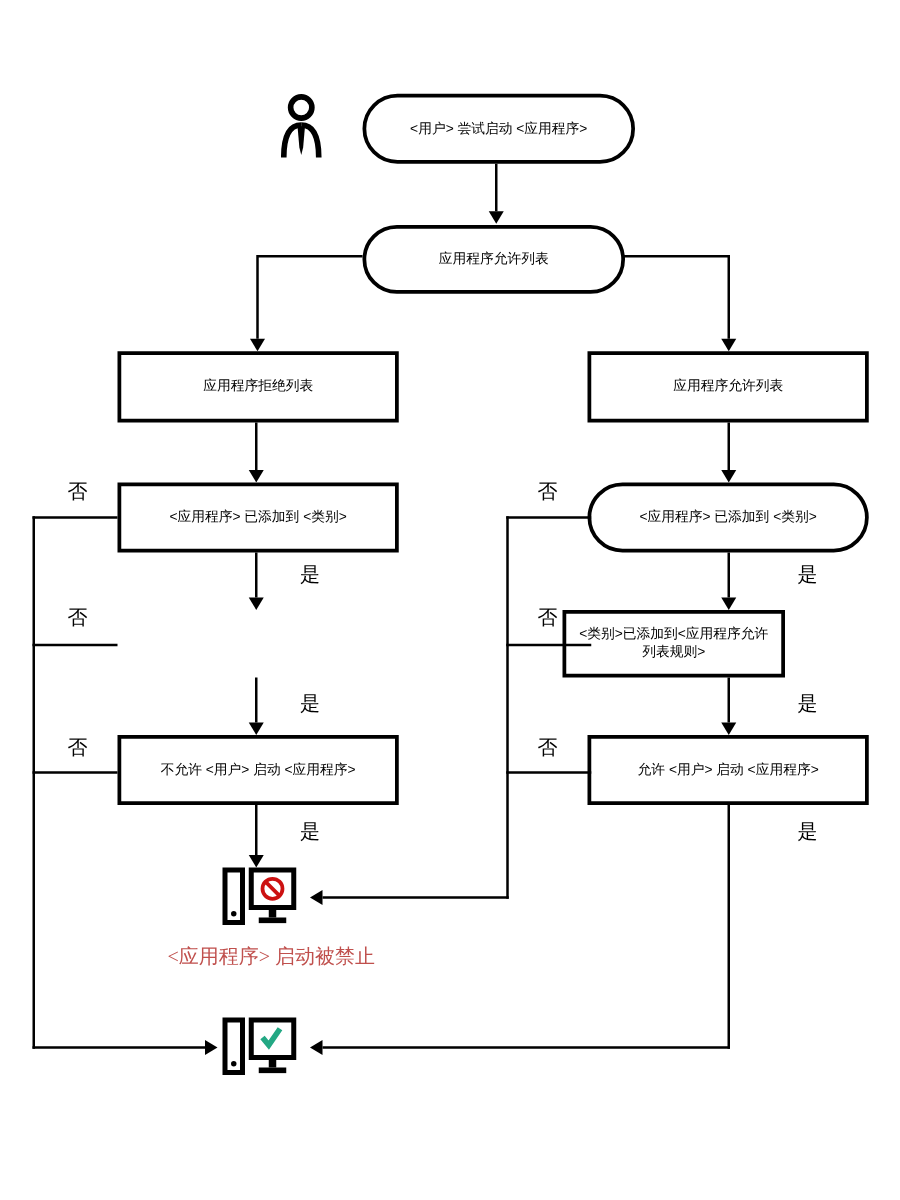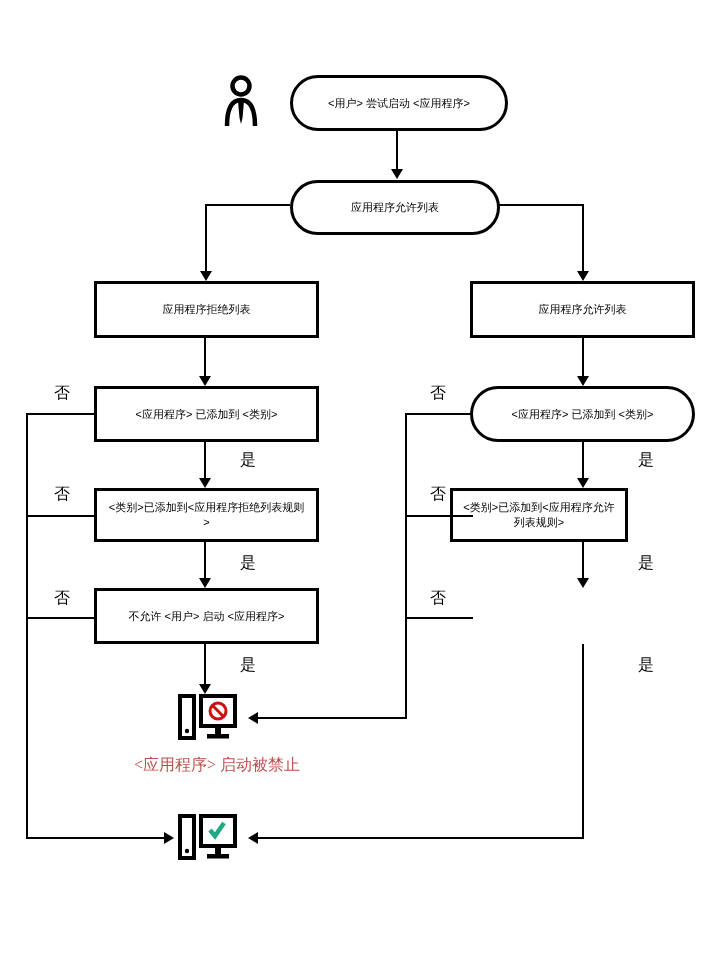--- a/index.html
+++ b/index.html
@@ -69,36 +69,36 @@
   <div class="lbl" style="left:430px;top:383px;">否</div>
   <div class="hline" style="left:405px;top:413px;width:68px;"></div>
 
   <div class="lbl" style="left:240px;top:450px;">是</div>
   <div class="lbl" style="left:638px;top:450px;">是</div>
   <div class="vline" style="left:204px;top:442px;height:36px;"></div>
   <div class="arr arr-down" style="left:199px;top:478px;"></div>
   <div class="vline" style="left:582px;top:442px;height:36px;"></div>
   <div class="arr arr-down" style="left:577px;top:478px;"></div>
 
-  <div class="node" style="left:94px;top:488px;width:225px;height:54px;">&lt;类别&gt;已添加到&lt;应用程序拒绝列表规则&gt;</div>
   <div class="node" style="left:450px;top:488px;width:178px;height:54px;">&lt;类别&gt;已添加到&lt;应用程序允许列表规则&gt;</div>
 
   <div class="lbl" style="left:54px;top:484px;">否</div>
   <div class="hline" style="left:26px;top:515px;width:68px;"></div>
   <div class="lbl" style="left:430px;top:484px;">否</div>
   <div class="hline" style="left:405px;top:515px;width:68px;"></div>
 
   <div class="lbl" style="left:240px;top:553px;">是</div>
   <div class="lbl" style="left:638px;top:553px;">是</div>
   <div class="vline" style="left:204px;top:542px;height:36px;"></div>
   <div class="arr arr-down" style="left:199px;top:578px;"></div>
   <div class="vline" style="left:582px;top:542px;height:36px;"></div>
   <div class="arr arr-down" style="left:577px;top:578px;"></div>
 
   <div class="node" style="left:94px;top:588px;width:225px;height:56px;">不允许 &lt;用户&gt; 启动 &lt;应用程序&gt;</div>
+  <div class="node" style="left:470px;top:588px;width:225px;height:56px;">允许 &lt;用户&gt; 启动 &lt;应用程序&gt;</div>
 
   <div class="lbl" style="left:54px;top:588px;">否</div>
   <div class="hline" style="left:26px;top:617px;width:68px;"></div>
   <div class="lbl" style="left:430px;top:588px;">否</div>
   <div class="hline" style="left:405px;top:617px;width:68px;"></div>
 
   <div class="lbl" style="left:240px;top:655px;">是</div>
   <div class="lbl" style="left:638px;top:655px;">是</div>
 
   <div class="vline" style="left:204px;top:644px;height:40px;"></div>

